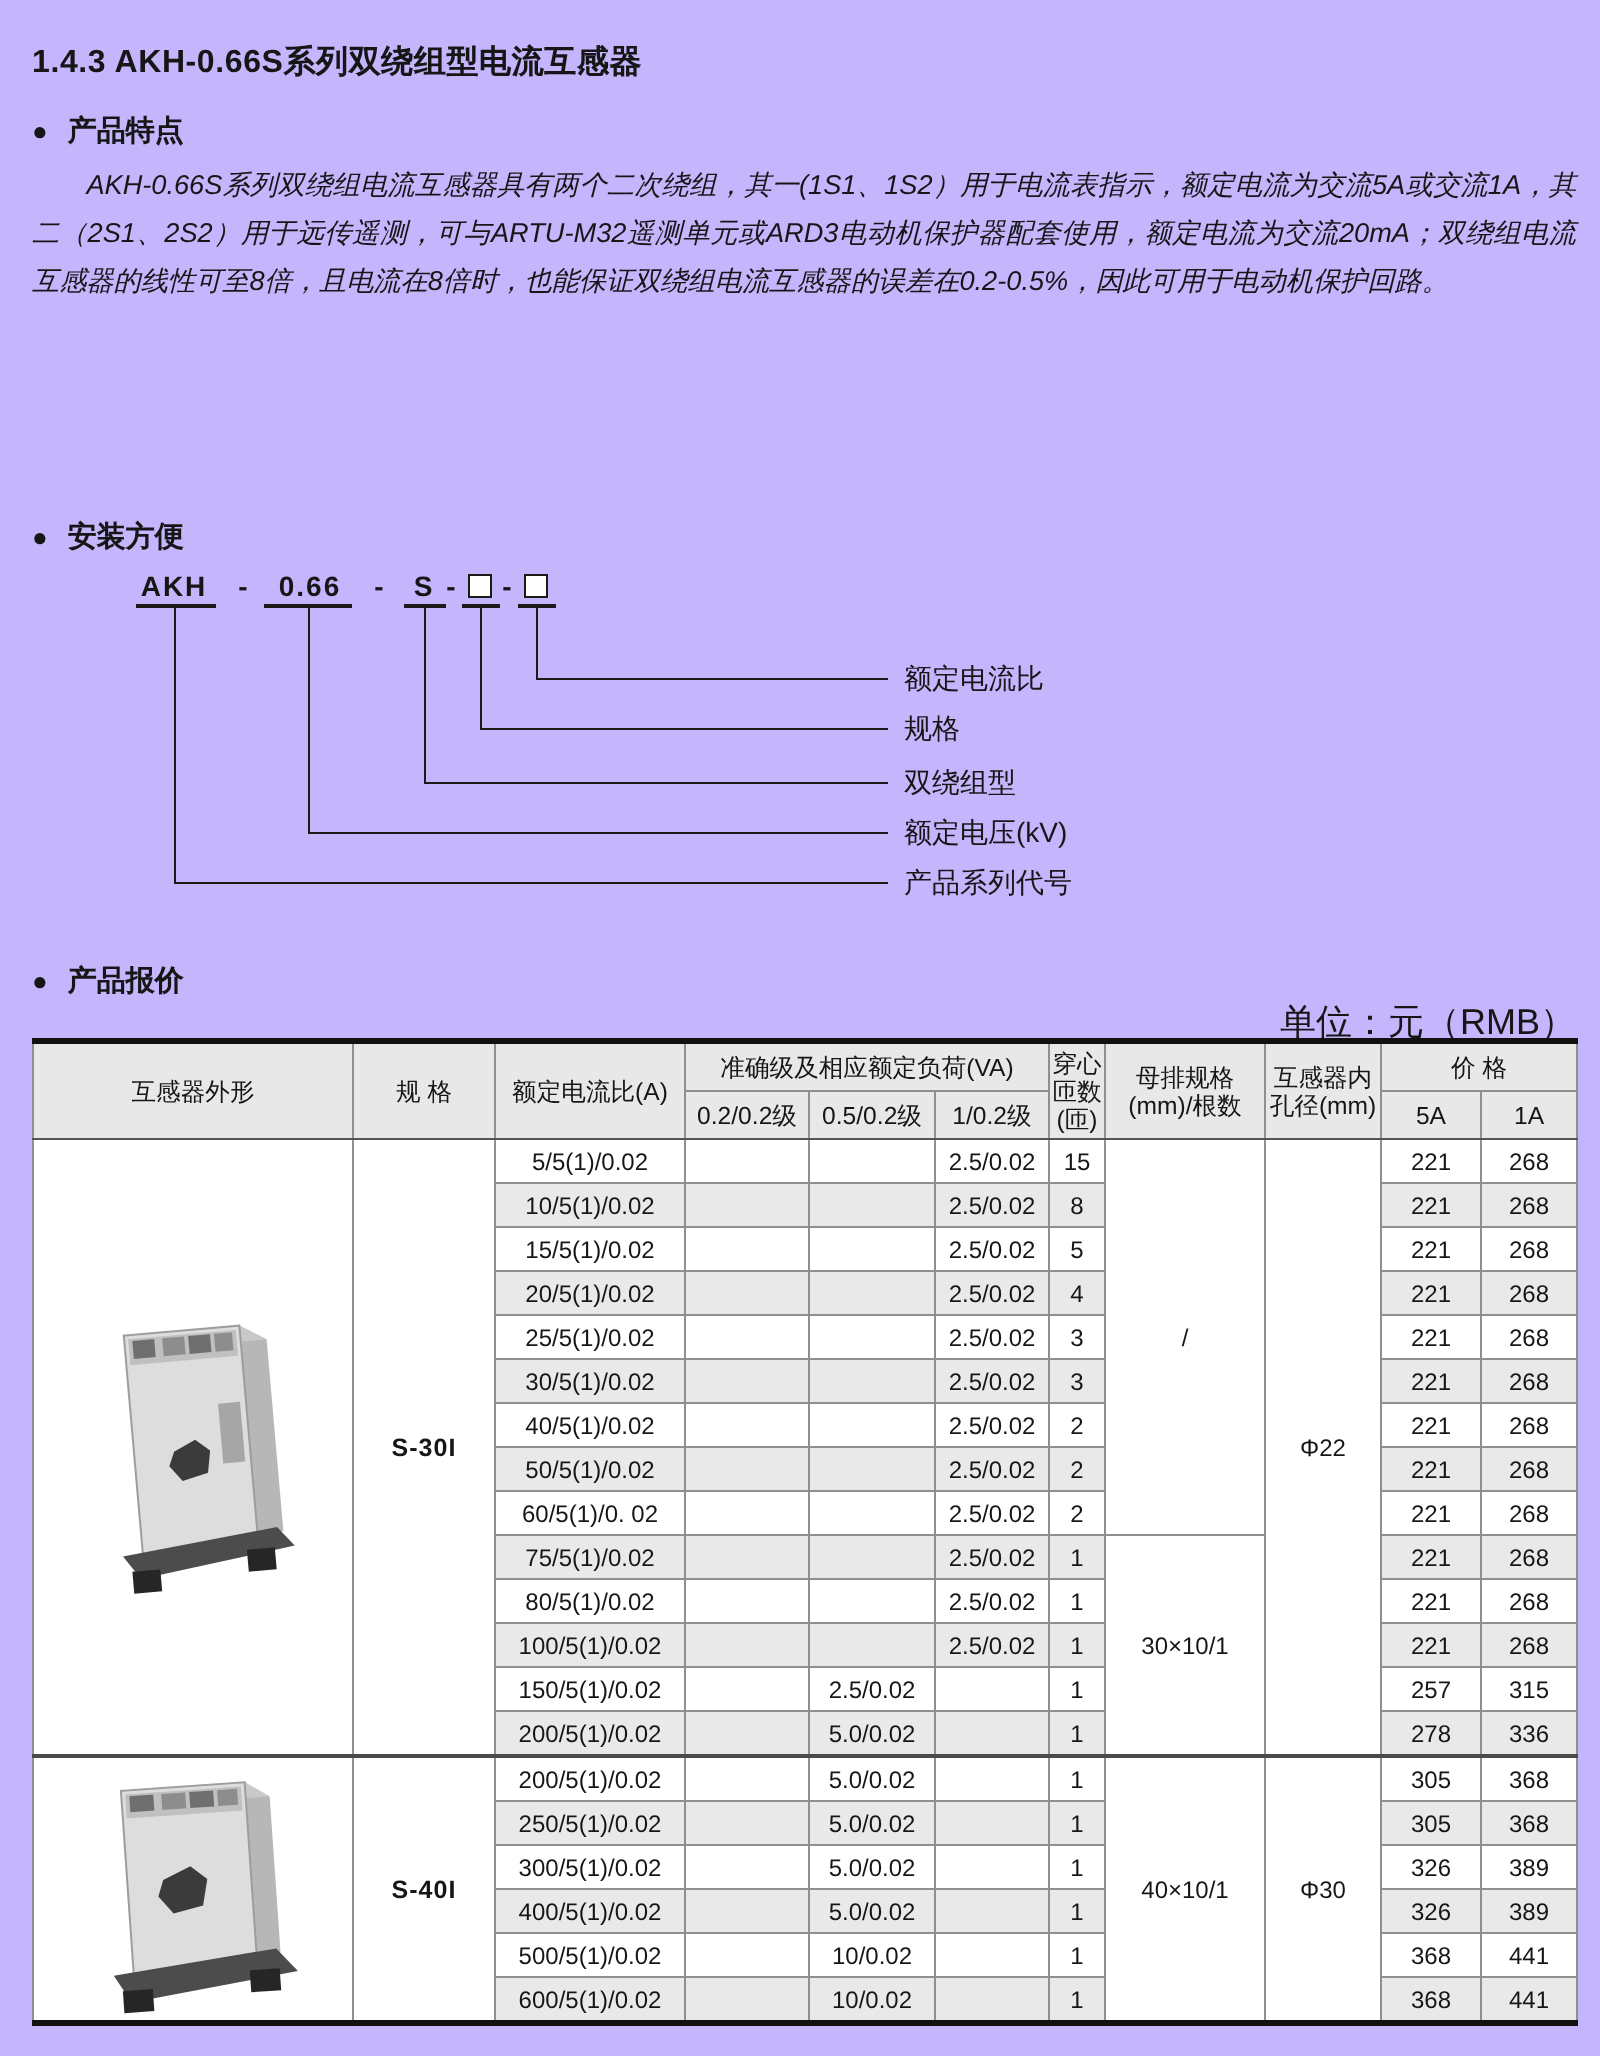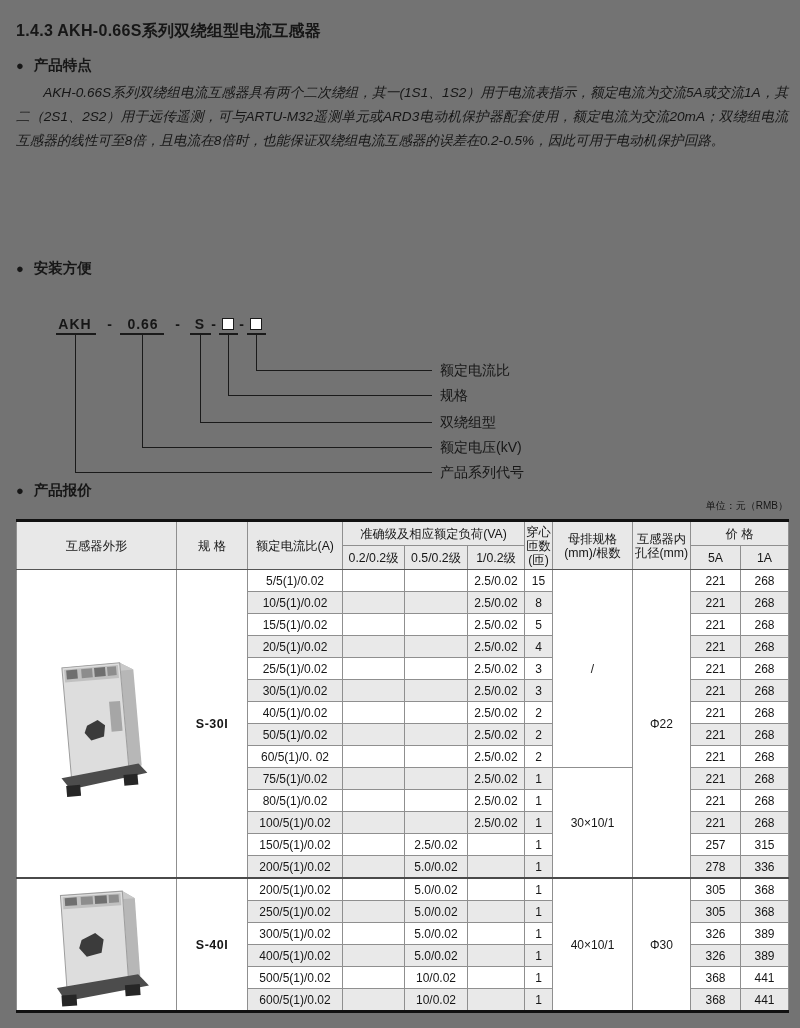--- a/index.html
+++ b/index.html
@@ -1,42 +1,42 @@
 <!DOCTYPE html>
 <html><head>
 <meta charset="utf-8">
 <style>
   html,body{margin:0;padding:0;background:#ffffff;}
   body{width:800px;height:1028px;font-family:"Liberation Sans","DejaVu Sans",sans-serif;color:#161616;}
-  .page{position:relative;width:800px;height:1028px;background:#737373;overflow:hidden;}
+  .page{position:relative;width:800px;height:1028px;background:#c4b5fd;overflow:hidden;}
 
   
   #page-title{position:absolute;left:16px;top:10px;font-size:16px;font-weight:bold;letter-spacing:0.3px;}
   .section-heading{position:absolute;left:16px;font-size:14.5px;font-weight:bold;display:flex;align-items:center;}
   .section-heading .bullet{font-size:13px;margin-right:10px;}
   #features-heading{top:56px;}
   #model-heading{top:259px;}
   #pricing-heading{top:481px;}
 
   
   #features-text{position:absolute;left:16px;top:81px;width:772px;font-size:13.6px;line-height:24px;text-align:justify;}
   #features-text p{margin:0;text-indent:2em;font-style:italic;}
 
   
-  #model-diagram{position:absolute;left:0;top:284px;width:652px;height:180px;margin-top:31px;}
+  #model-diagram{position:absolute;left:12px;top:284px;width:652px;height:180px;}
   .code-part{position:absolute;top:1px;font-size:14px;font-weight:600;text-align:center;letter-spacing:1px;}
   .code-box{position:absolute;top:3px;width:10px;height:10px;border:1.6px solid #1a1a1a;background:#fff;}
   .dline{position:absolute;background:#1a1a1a;}
   .dline.h{height:1px;}
   .dline.v{width:1px;}
   .dline.u{height:1.6px;}
   .diagram-label{position:absolute;font-size:14px;line-height:18px;white-space:nowrap;}
 
   
-  #unit-note{position:absolute;right:12px;top:499px;font-size:10px;margin-left:32px;}
+  #unit-note{position:absolute;right:12px;top:499px;font-size:18px;margin-left:32px;}
   #pricing-table-wrap{position:absolute;left:16px;top:519px;width:772px;}
   table{border-collapse:collapse;table-layout:fixed;width:772px;
         border-top:3px solid #111;border-bottom:3px solid #111;}
   th,td{border:1px solid #8f8f8f;text-align:center;vertical-align:middle;padding:0;overflow:hidden;}
   th{background:#e8e8e8;font-weight:normal;font-size:12.3px;line-height:14px;height:23px;}
   thead tr:last-child th{border-bottom:1.5px solid #555;}
   thead th[rowspan]{border-bottom:1.5px solid #555;}
   td{font-size:12px;height:21px;background:#ffffff;}
   td.stripe{background:#e9e9e9;}
   tr.gsep td{border-top:2px solid #4a4a4a;}

